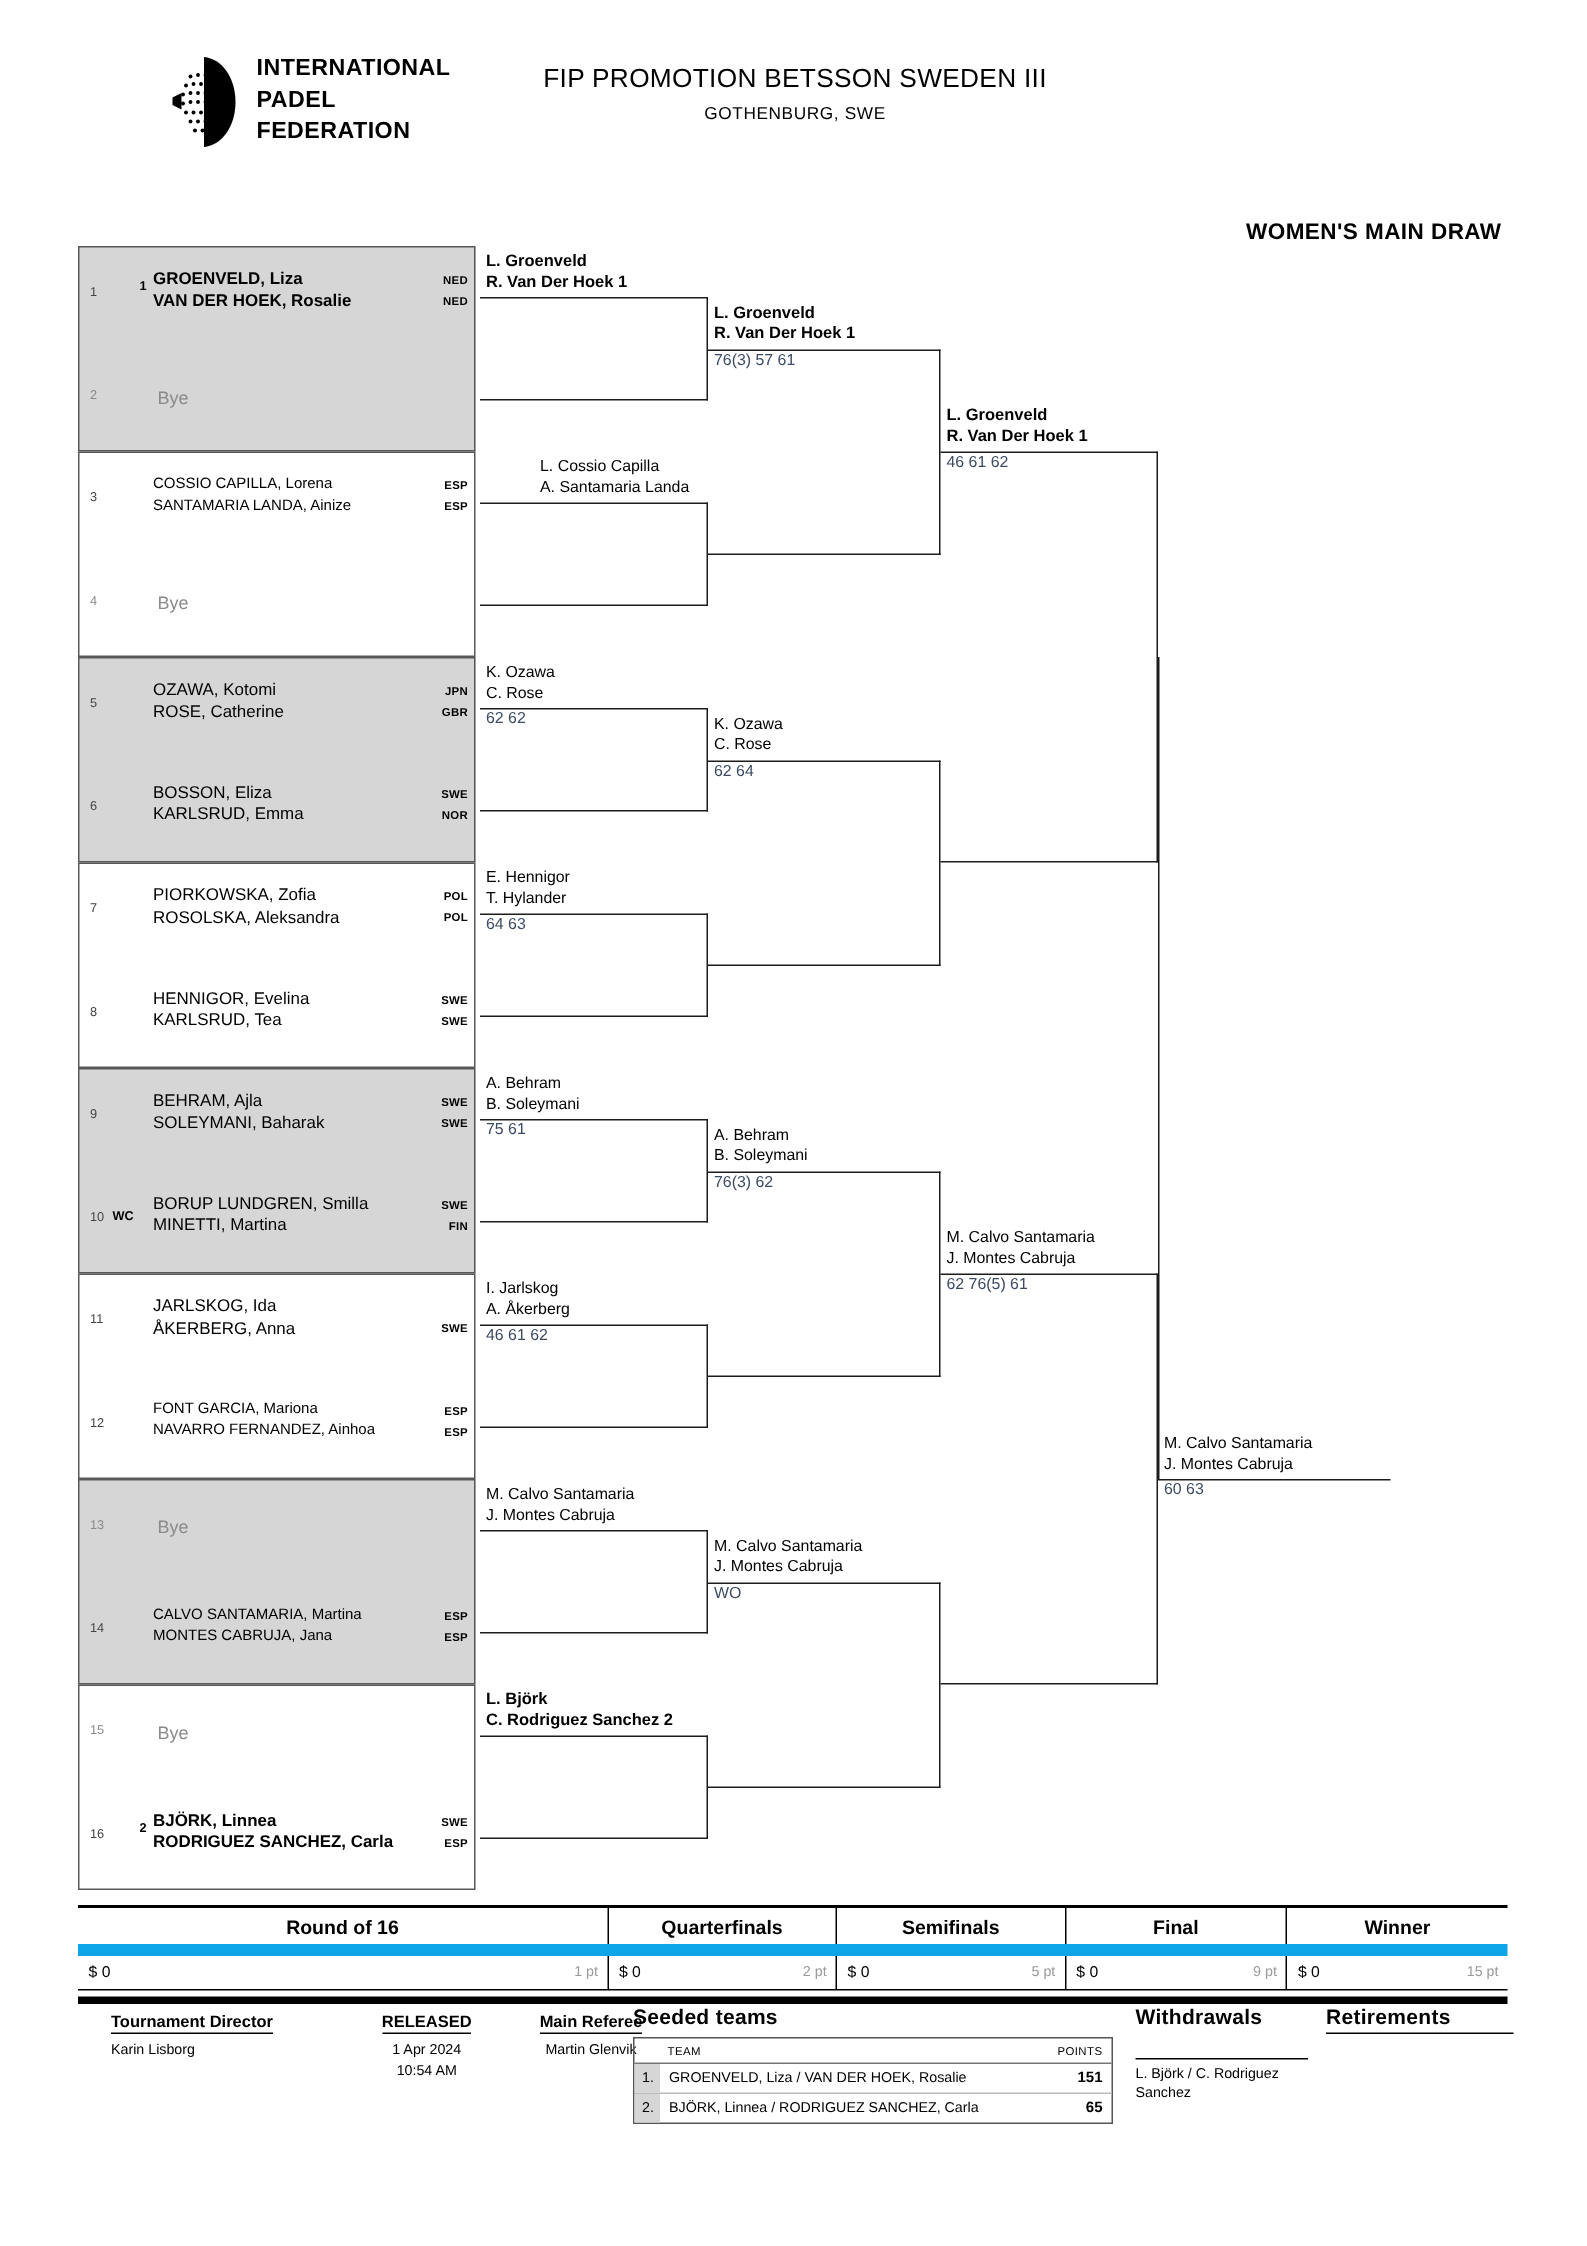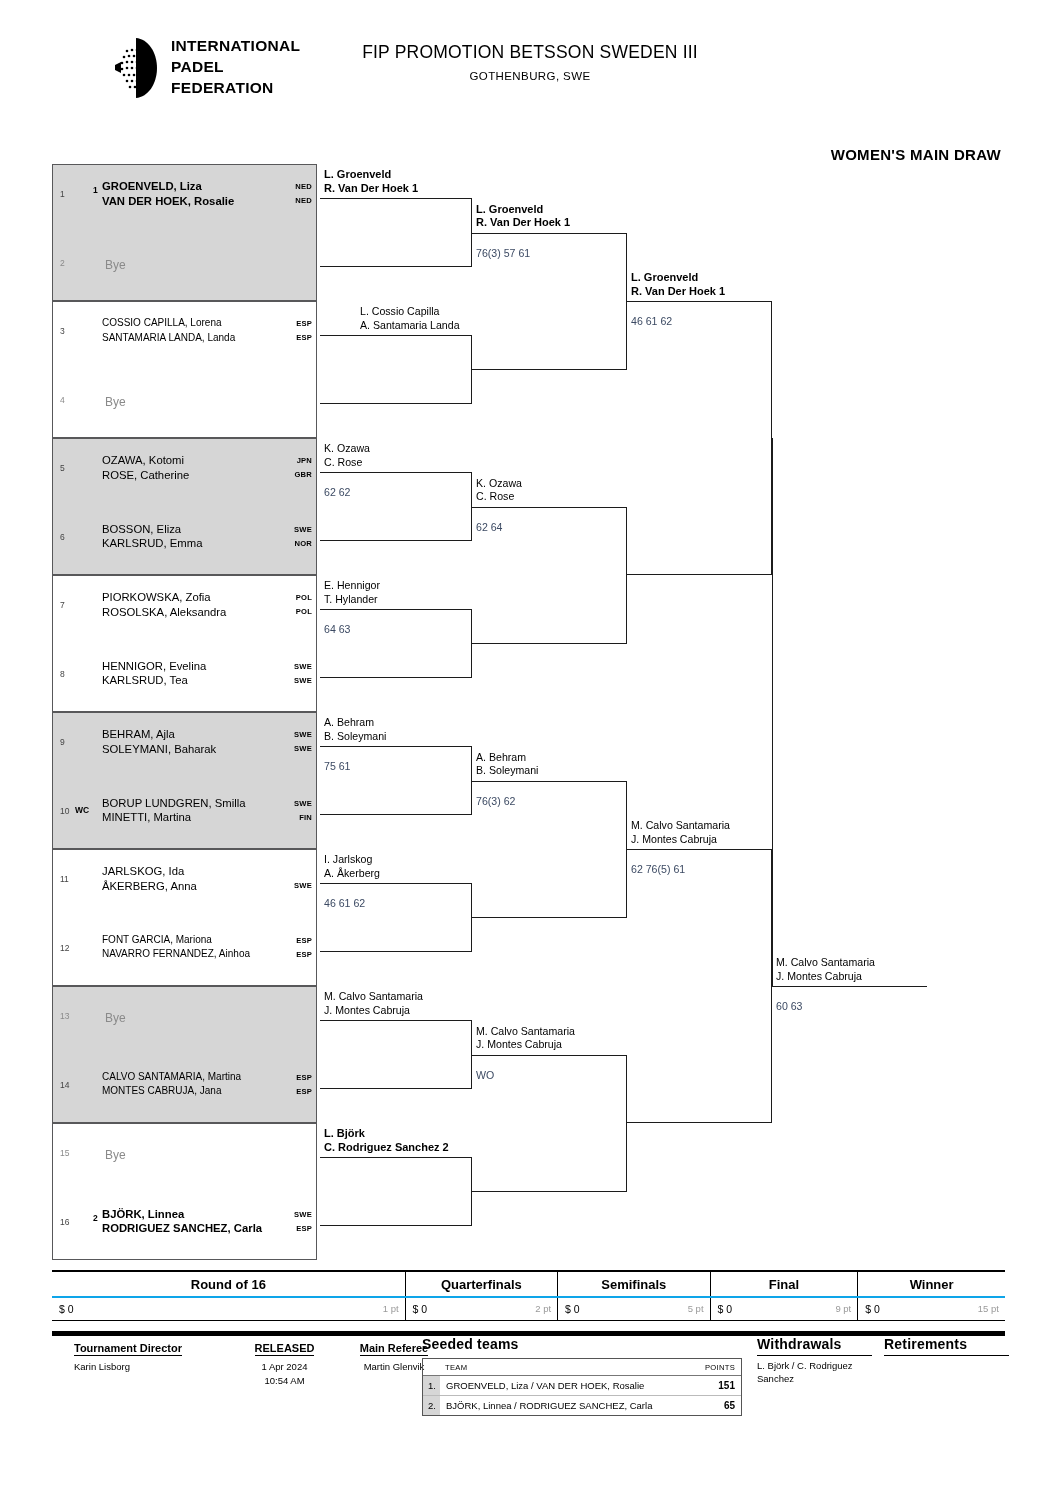--- a/index.html
+++ b/index.html
@@ -46,25 +46,25 @@
   .ctry.c2 { top:33px; }
 
   
   .conn { position:absolute; border:1.3px solid #1c1c1c; border-left:none; }
   .hline { position:absolute; height:0; border-top:1.3px solid #1c1c1c; }
   .vline { position:absolute; width:0; border-left:1.3px solid #1c1c1c; }
 
   .mlabel { position:absolute; white-space:nowrap; }
   .mlabel .ln { font-size:10.6px; line-height:13.5px; }
   .mlabel.bold .ln { font-weight:bold; font-size:11px; }
-  .score { position:absolute; font-size:10.6px; color:#3c4a63; white-space:nowrap;margin-top:13px; }
+  .score { position:absolute; font-size:10.6px; color:#3c4a63; white-space:nowrap; }
 
   
   #prize { left:52px; top:1270px; width:953px; }
-  #prize .ptop { display:flex; border-top:2px solid #000; border-bottom:2px solid #0ea5e9; }
+  #prize .ptop { display:flex; border-top:2px solid #000; border-bottom:8px solid #0ea5e9; }
   #prize .pbot { display:flex; border-bottom:1.4px solid #000; }
   #prize .cell { position:relative; border-left:1.4px solid #000; }
   #prize .cell:first-child { border-left:none; }
   #prize .ptop .cell { text-align:center; font-weight:bold; font-size:13px; padding:5px 0 4px; }
   #prize .pbot .cell { font-size:10.5px; padding:5px 6px 5px 7px; display:flex; justify-content:space-between; }
   #prize .pbot .pts { color:#9a9a9a; font-size:9.5px; }
   .w-r16 { width:37%; } .w-qf { width:16%; } .w-sf { width:16%; }
   .w-f { width:15.5%; } .w-w { width:15.5%; }
 
   
@@ -151,21 +151,21 @@
       <div class="seed-row" style="top: 66.9px;">
         <div class="pos-num bye">2</div>
         <div class="byetext">Bye</div>
       </div>
     </div>
     <div class="seed-block" style="top: 301px; height: 137px;">
       <div class="seed-row" style="top: -1.6px;">
         <div class="pos-num">3</div>
         <div class="names">
           <div class="n1 small">COSSIO CAPILLA, Lorena</div>
-          <div class="n2 small">SANTAMARIA LANDA, Landa</div>
+          <div class="n2 small">SANTAMARIA LANDA, Ainize</div>
         </div>
         <div class="ctry c1">ESP</div>
         <div class="ctry c2">ESP</div>
       </div>
       <div class="seed-row" style="top: 66.9px;">
         <div class="pos-num bye">4</div>
         <div class="byetext">Bye</div>
       </div>
     </div>
     <div class="seed-block shaded" style="top: 438px; height: 137px;">
@@ -433,21 +433,21 @@
       </div>
       <div class="row">
         <div class="idx">2.</div>
         <div class="tm">BJÖRK, Linnea / RODRIGUEZ SANCHEZ, Carla</div>
         <div class="pt">65</div>
       </div>
     </div>
   </div>
 
   <div class="fcol" style="left:705px; top:-2px; width:115px;">
-    <div class="bighead" style="border-bottom:1.4px solid #000; padding-bottom:3px;">Withdrawals</div>
+    <div class="bighead" style="border-bottom:1.4px solid #000; padding-bottom:20px;">Withdrawals</div>
     <div class="fval" style="margin-top:3px;">L. Björk / C. Rodriguez Sanchez</div>
   </div>
 
   <div class="fcol" style="left:832px; top:-2px; width:125px;">
     <div class="bighead" style="border-bottom:1.4px solid #000; padding-bottom:3px;">Retirements</div>
     <div class="fval" style="margin-top:3px;"></div>
   </div>
 </div>
 
 </body></html>

